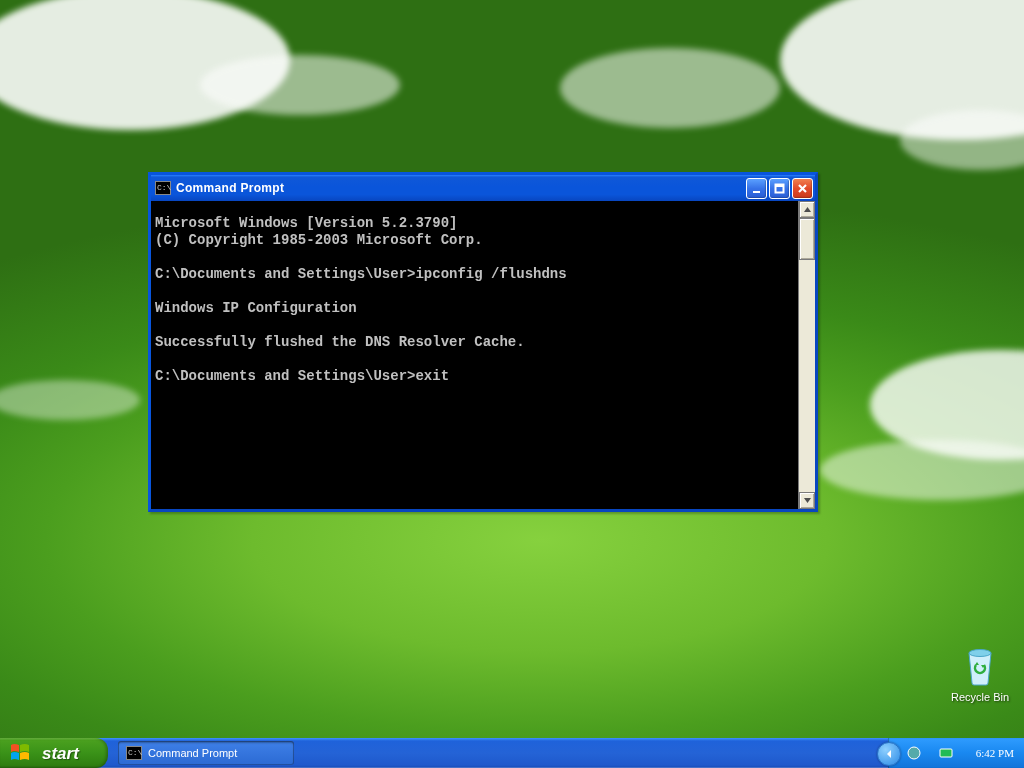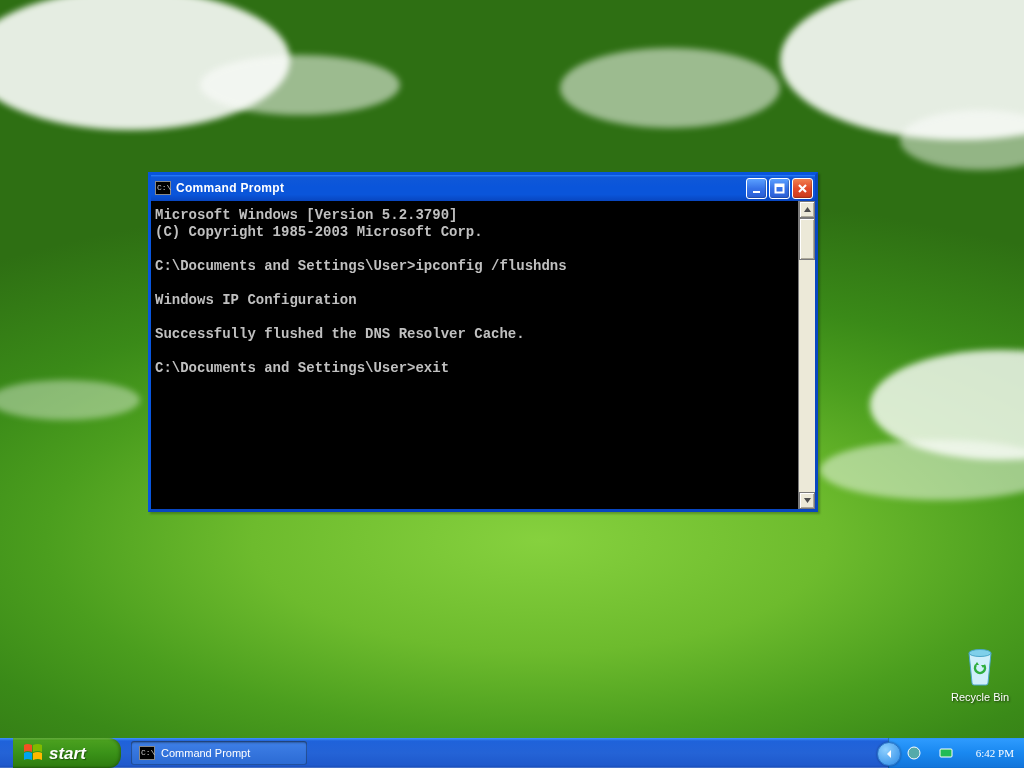--- a/index.html
+++ b/index.html
@@ -46,21 +46,21 @@
   .tbtn{width:21px;height:21px;margin-left:2px;background:linear-gradient(to bottom,
     #5aa0ff 0%, #3672e8 50%, #2a5dd4 100%);border:1px solid #fff;border-radius:3px;
     box-sizing:border-box;display:flex;align-items:center;justify-content:center;
     cursor:default;box-shadow:inset -1px -1px 1px rgba(0,0,0,.2);}
   .tbtn.close{background:linear-gradient(to bottom,#f08050 0%,#e24a2a 50%,#c93a1d 100%);}
   .tbtn svg{width:13px;height:13px;}
   .tbtn.min svg,.tbtn.max svg{stroke:#fff;stroke-width:2;fill:none;}
   .tbtn.close svg{stroke:#fff;stroke-width:2.2;}
   .term{position:absolute;left:0;top:26px;right:17px;bottom:0;background:#000;
     color:#c0c0c0;font:700 14px/17px "Lucida Console","Courier New",monospace;
-    padding:6px 4px;white-space:pre;box-sizing:border-box;}
+    padding:14px 4px;white-space:pre;box-sizing:border-box;}
   .vscroll{position:absolute;top:26px;right:0;bottom:0;width:17px;
     background:#ece9d8;border-left:1px solid #7a7a7a;box-sizing:border-box;
     display:flex;flex-direction:column;}
   .vscroll .sbtn{height:17px;background:#ece9d8;border:1px solid #7a7a7a;
     box-sizing:border-box;display:flex;align-items:center;justify-content:center;
     box-shadow:inset 1px 1px 0 #fff,inset -1px -1px 0 #aca899;}
   .vscroll .track{flex:1;background:#ece9d8;position:relative;}
   .vscroll .thumb{position:absolute;top:0;left:0;right:0;height:42px;
     border:1px solid #7a7a7a;box-sizing:border-box;
     box-shadow:inset 1px 1px 0 #fff,inset -1px -1px 0 #aca899;background:#ece9d8;}
@@ -68,21 +68,21 @@
 
   
   .taskbar{position:absolute;left:0;right:0;bottom:0;height:30px;
     background:linear-gradient(to bottom,#3f93ff 0%,#1f62da 10%,#2463d6 50%,
       #1f59cc 90%,#174bb5 100%);display:flex;align-items:stretch;
     font-size:11px;color:#fff;box-shadow:0 -1px 0 rgba(255,255,255,.2) inset;}
   .start{width:98px;background:linear-gradient(to bottom,#6fbf44 0%,#4aa01f 8%,
     #3a9218 50%,#2f7e10 92%,#276b0d 100%);border-radius:0 12px 12px 0;
     display:flex;align-items:center;padding-left:10px;font:italic bold 17px/17px
     "Franklin Gothic Medium",Tahoma,sans-serif;text-shadow:1px 1px 1px rgba(0,0,0,.4);
-    box-shadow:inset -2px 0 3px rgba(0,0,0,.25);cursor:default;gap:6px;margin-left:13px;}
+    box-shadow:inset -2px 0 3px rgba(0,0,0,.25);cursor:default;gap:12px;}
   .start .logo{width:20px;height:18px;}
   .taskbtn{margin:3px 0 3px 10px;height:24px;min-width:160px;max-width:160px;
     background:linear-gradient(to bottom,#3f80e8 0%,#2b6ad3 100%);
     border-radius:3px;display:flex;align-items:center;padding:0 8px;gap:6px;
     box-shadow:inset 0 0 0 1px rgba(0,0,0,.25),inset 0 2px 2px rgba(0,0,0,.3);
     cursor:default;}
   .taskbtn .appicon{width:16px;height:14px;background:#000;border:1px solid #888;
     display:flex;align-items:center;font:8px/8px "Courier New",monospace;color:#ccc;
     padding-left:1px;box-sizing:border-box;}
   .tray{margin-left:auto;background:linear-gradient(to bottom,#2f9cff 0%,#1988f0 50%,

